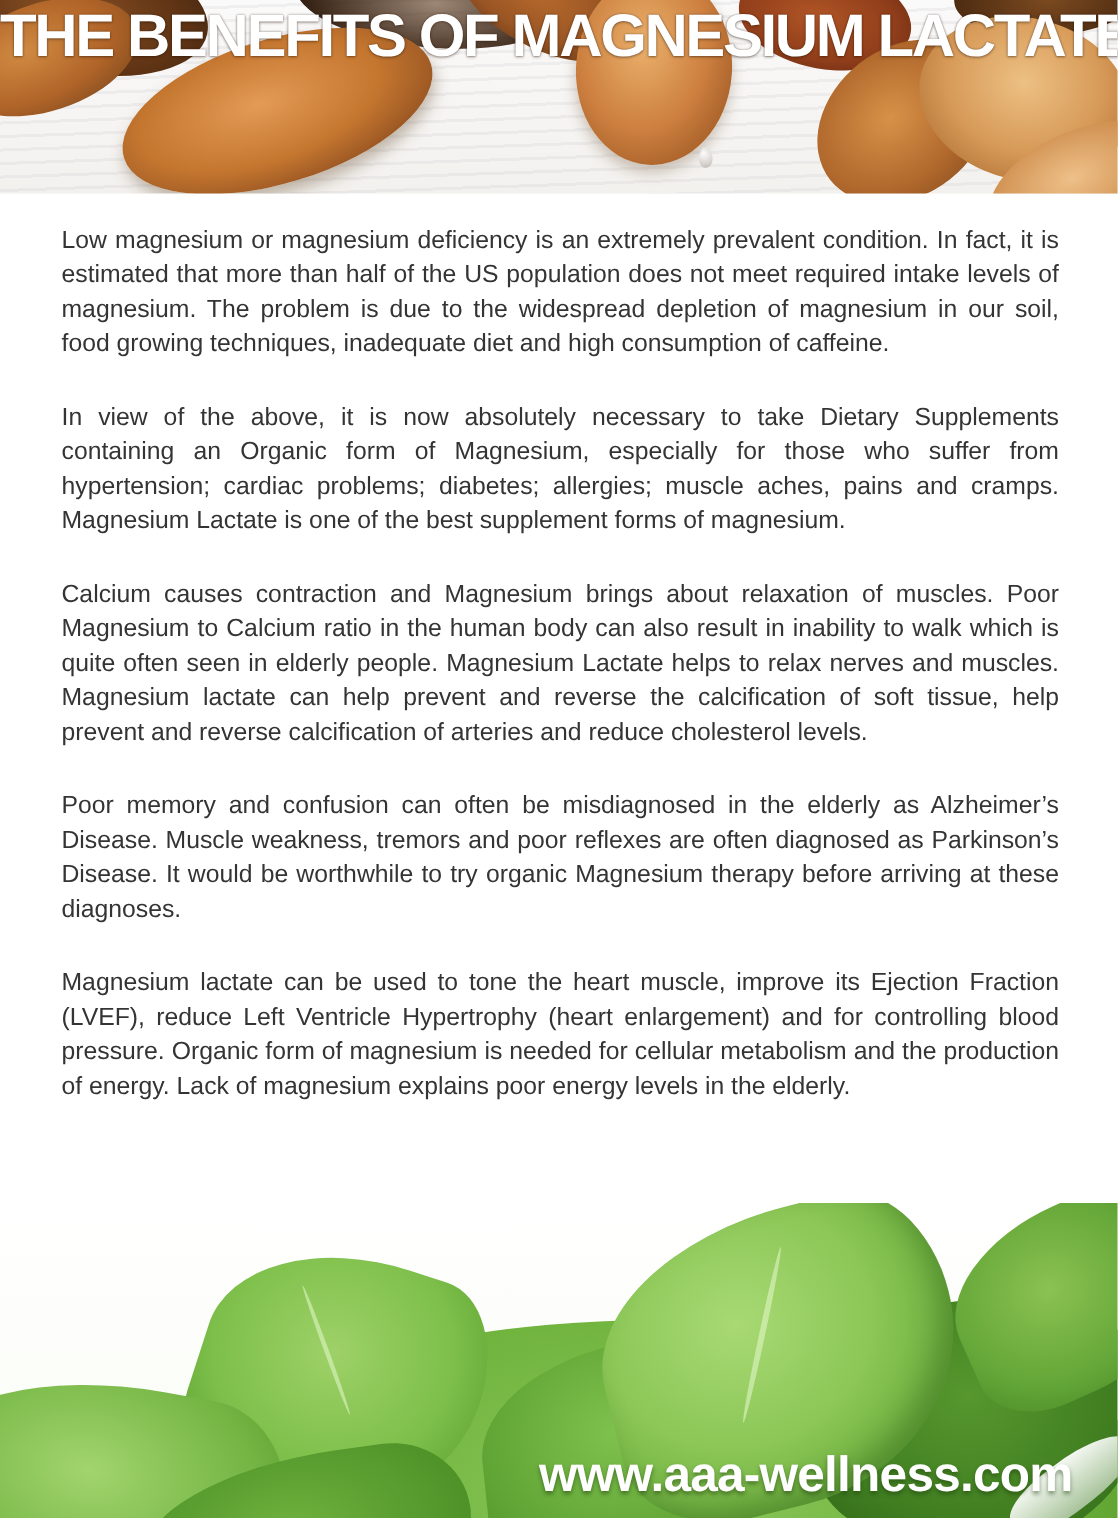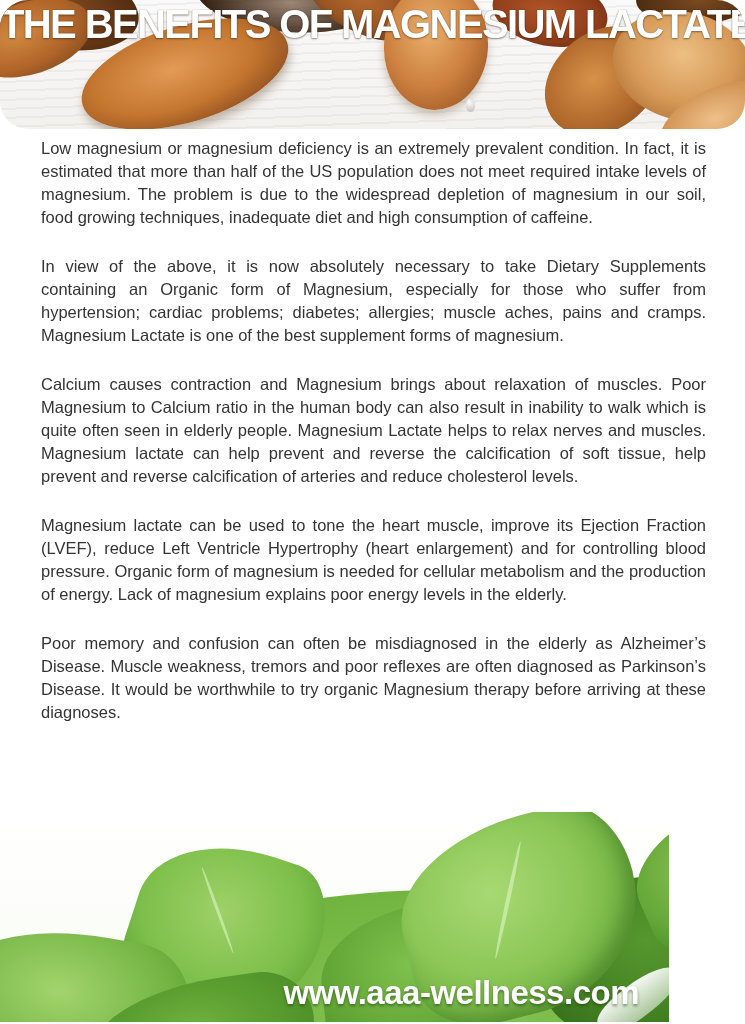--- a/index.html
+++ b/index.html
@@ -8,21 +8,20 @@
     background:#ffffff;
     font-family:"Liberation Sans","DejaVu Sans",sans-serif;
   }
 
   
   .hero{
     position:absolute;top:0;left:0;width:745px;height:129px;overflow:hidden;
     background:
       repeating-linear-gradient(178deg, rgba(190,190,195,.18) 0 2px, rgba(255,255,255,0) 2px 9px),
       linear-gradient(#fbfafa,#f3f1ee);
-    border-radius: 28px;
   }
   .almond{position:absolute;border-radius:50%;}
   .grain{
     background-image:
       repeating-linear-gradient(100deg, rgba(120,60,18,.28) 0 3px, rgba(255,200,130,.25) 3px 7px, rgba(150,80,30,.22) 7px 11px);
   }
   .a1{left:-30px;top:-38px;width:170px;height:86px;transform:rotate(12deg);
       background:radial-gradient(ellipse at 45% 55%, #8a5124 0%, #5e3314 60%, #33200e 100%);}
   .a2{left:-34px;top:2px;width:128px;height:72px;transform:rotate(-18deg);
       background:radial-gradient(ellipse at 40% 40%, #d08a42 0%, #b06428 55%, #70421c 100%);}
@@ -56,26 +55,26 @@
     text-shadow:0 1px 2px rgba(40,20,5,.45), 0 0 1px rgba(40,20,5,.5);
   }
 
   
   .article{
     position:absolute;top:129px;left:0;width:745px;
     padding:8px 39px 0 41px;box-sizing:border-box;
     color:#343434;font-size:16.5px;line-height:23px;
     text-align:justify;
   }
-  .article p{margin:0 0 26px 0;}
+  .article p{margin:12px 0 26px 0;}
   .article p.emphasis{font-weight:bold;color:#1f1f1f;}
 
   
   .footer-hero{
-    position:absolute;left:0;bottom:2px;width:669px;height:210px;overflow:hidden;
+    position:absolute;left:0;bottom:12px;width:745px;height:210px;overflow:hidden;
     background:linear-gradient(#ffffff 0%,#fdfefb 40%,#f7fbf2 100%);
   }
   .leaf{position:absolute;}
   .mound{
     left:60px;top:78px;width:760px;height:330px;border-radius:50%;
     background:radial-gradient(ellipse at 50% 35%, #8cc85c 0%, #6db13a 45%, #4f932a 75%, #3c7d1e 100%);
   }
   .leaf-shape{border-radius:72% 28% 62% 38% / 52% 48% 68% 32%;}
   .l1{left:402px;top:6px;width:238px;height:196px;transform:rotate(-14deg);
       background:radial-gradient(ellipse at 40% 35%, #a8d974 0%, #8cc757 45%, #5fa334 85%);
@@ -120,22 +119,22 @@
   <div class="almond a10 grain"></div>
   <div class="almond a6 grain"></div>
   <div class="droplet"></div>
   <h1 class="hero-title">THE BENEFITS OF MAGNESIUM LACTATE</h1>
 </header>
 
 <main class="article">
   <p>Low magnesium or magnesium deficiency is an extremely prevalent condition. In fact, it is estimated that more than half of the US population does not meet required intake levels of magnesium. The problem is due to the widespread depletion of magnesium in our soil, food growing techniques,  inadequate diet and high consumption of caffeine.</p>
   <p>In view of the above, it is now absolutely necessary to take Dietary Supplements containing an Organic form of Magnesium, especially for those who suffer from hypertension; cardiac problems; diabetes; allergies; muscle aches, pains and cramps. Magnesium Lactate is one of the best supplement forms of magnesium.</p>
   <p>Calcium causes contraction and Magnesium brings about relaxation of muscles. Poor Magnesium to Calcium ratio in the human body can also result in inability to walk which is quite often seen in elderly people. Magnesium Lactate helps to relax nerves and muscles. Magnesium lactate can help prevent and reverse the calcification of soft tissue, help prevent and reverse calcification of arteries and reduce cholesterol levels.</p>
+  <p>Poor memory and confusion can often be misdiagnosed in the elderly as Alzheimer’s Disease. Muscle weakness, tremors and poor reflexes are often diagnosed as Parkinson’s Disease. It would be worthwhile to try organic Magnesium therapy before arriving at these diagnoses.</p>
   <p>Magnesium lactate can be used to tone the heart muscle, improve its Ejection Fraction (LVEF), reduce Left Ventricle Hypertrophy (heart enlargement) and for controlling blood pressure. Organic form of magnesium is needed for cellular metabolism and the production of energy. Lack of magnesium explains poor energy levels in the elderly.</p>
-  <p>Poor memory and confusion can often be misdiagnosed in the elderly as Alzheimer’s Disease. Muscle weakness, tremors and poor reflexes are often diagnosed as Parkinson’s Disease. It would be worthwhile to try organic Magnesium therapy before arriving at these diagnoses.</p>
 </main>
 
 <footer class="footer-hero">
   <div class="leaf mound"></div>
   <div class="leaf leaf-shape l3"></div>
   <div class="leaf leaf-shape l6"></div>
   <div class="leaf leaf-shape l2"></div>
   <div class="leaf leaf-shape l4"></div>
   <div class="leaf leaf-shape l1"></div>
   <div class="leaf leaf-shape l5"></div>

